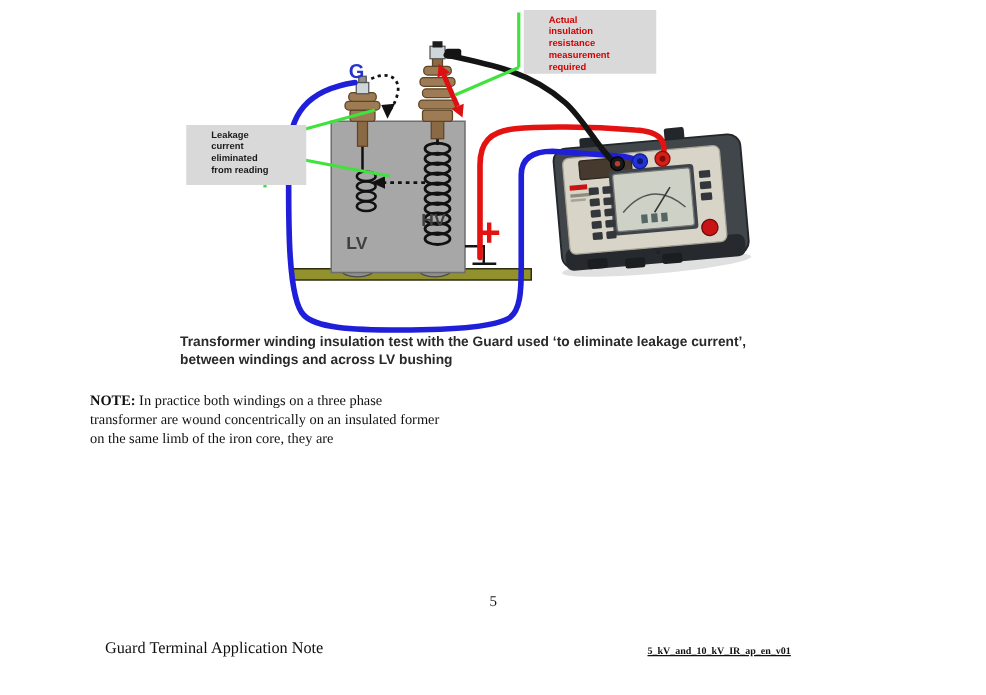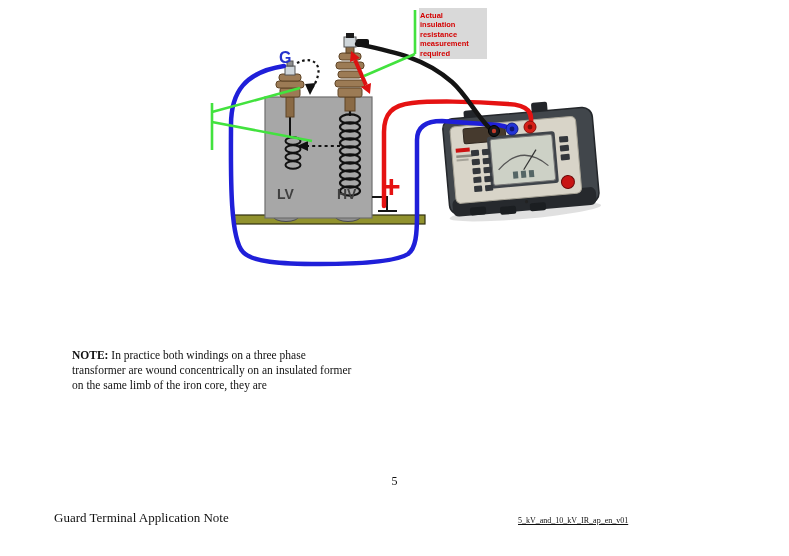--- a/index.html
+++ b/index.html
@@ -4,52 +4,53 @@
 <style>
   html,body{margin:0;padding:0;background:#ffffff;}
   .page{
     position:relative;width:789px;height:556px;background:#ffffff;overflow:hidden;
     font-family:"Liberation Sans",sans-serif;
   }
   .diagram{position:absolute;left:0;top:0;width:789px;height:270px;}
   .diagram svg{position:absolute;left:0;top:0;}
   .callout-box{
     position:absolute;background:#d9d9d9;font-weight:bold;font-size:7.5px;line-height:1.25;
-    padding:3px 1px;white-space:pre-line;color:#1a1a1a;
+    padding:3px 20px;white-space:pre-line;color:#1a1a1a;
   }
   .callout-leakage{left:149px;top:100px;width:56px;height:42px;}
   .callout-actual{left:419px;top:8px;width:66px;height:45px;color:#d40000;}
   .guard-letter{
     position:absolute;left:279px;top:49px;font-size:16px;font-weight:900;color:#2633cc;
     font-family:"Liberation Sans",sans-serif;
   }
   .lv-label,.hv-label{position:absolute;font-size:14px;font-weight:600;color:#3f3f3f;}
   .lv-label{left:277px;top:186px;}
-  .hv-label{left:337px;top:186px;}
+  .hv-label{left:337px;top:168px;}
   .plus-mark{position:absolute;left:382px;top:170px;font-size:32px;font-weight:900;color:#e51212;line-height:1;}
   .caption{
     position:absolute;left:144px;top:267px;width:520px;font-weight:bold;font-size:11px;
     line-height:1.3;color:#2a2a2a;white-space:pre-line;
   }
   .note-left,.note-right{
     position:absolute;top:314px;font-family:"Liberation Serif",serif;font-size:11.5px;line-height:1.32;color:#111;
   }
-  .note-left{left:72px;width:280px;margin-top:34px;}
+  .note-left{left:72px;width:280px;}
   .note-right{left:388px;width:340px;}
   .note-bold{font-weight:bold;}
   .page-number{
     position:absolute;left:0;top:474px;width:100%;text-align:center;
     font-family:"Liberation Serif",serif;font-size:12px;color:#111;
   }
   .footer-left{
-    position:absolute;left:54px;top:510px;font-family:"Liberation Serif",serif;font-size:13px;color:#111;
+    position:absolute;left:84px;top:510px;font-family:"Liberation Serif",serif;font-size:13px;color:#111;
   }
   .footer-right{
     position:absolute;left:518px;top:516px;font-family:"Liberation Serif",serif;font-size:8px;color:#111;
     text-decoration:underline;
+    font-weight:bold;
   }
 </style>
 </head>
 <body>
 
 <div class="page">
 
   <div class="diagram">
     <svg width="789" height="270" viewBox="0 0 789 270">
 
@@ -188,31 +189,37 @@
 
       <g stroke="#42e23e" stroke-width="2.6" fill="none">
         <line x1="212" y1="103" x2="212" y2="150"></line>
         <line x1="212" y1="112" x2="300" y2="88"></line>
         <line x1="212" y1="122" x2="312" y2="141"></line>
         <line x1="415" y1="10" x2="415" y2="54"></line>
         <line x1="415" y1="54" x2="364" y2="76"></line>
       </g>
     </svg>
 
+    <div class="callout-box callout-leakage">Leakage
+current
+eliminated
+from reading</div>
     <div class="callout-box callout-actual">Actual
 insulation
 resistance
 measurement
 required</div>
     <div class="guard-letter">G</div>
     <div class="lv-label">LV</div>
     <div class="hv-label">HV</div>
     <div class="plus-mark">+</div>
   </div>
 
+  <div class="caption">Transformer winding insulation test with the Guard used ‘to eliminate leakage current’,
+between windings and across LV bushing</div>
 
   <div class="note-left">
     <span class="note-bold">NOTE:</span><span> In practice both windings on a three phase transformer are wound concentrically on an insulated former on the same limb of the iron core, they are</span>
   </div>
 
   <div class="page-number">5</div>
   <div class="footer-left">Guard Terminal Application Note</div>
   <div class="footer-right">5_kV_and_10_kV_IR_ap_en_v01</div>
 
 </div>

